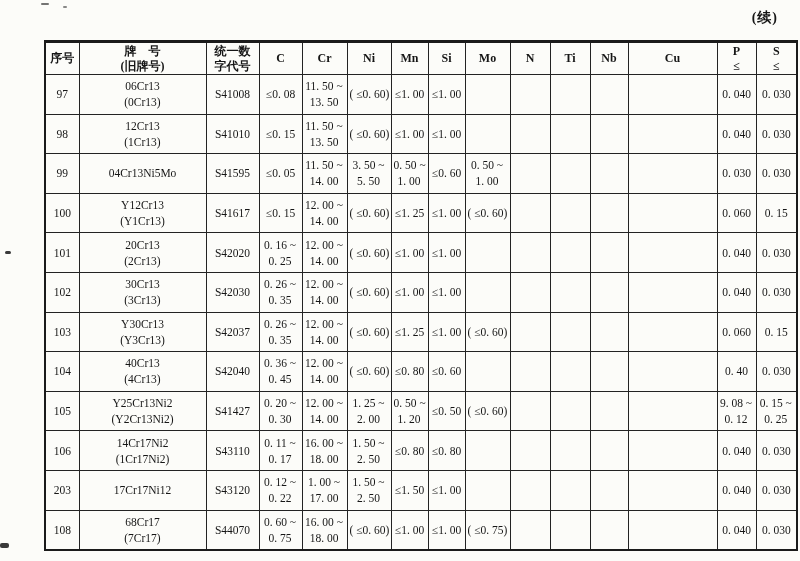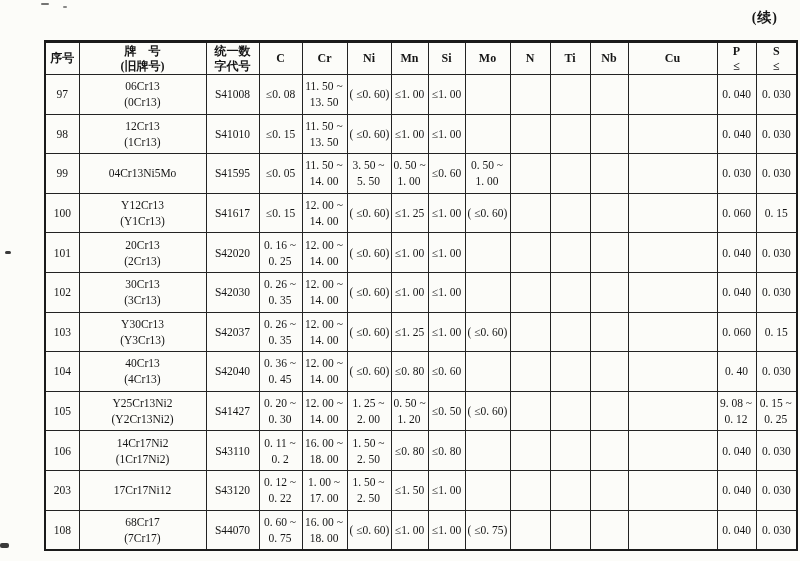--- a/index.html
+++ b/index.html
@@ -488,21 +488,21 @@
           </td>
           <td class="grade">
             <div class="ln">14Cr17Ni2</div>
             <div class="ln">(1Cr17Ni2)</div>
           </td>
           <td>
             <div class="ln">S43110</div>
           </td>
           <td class="range">
             <div class="ln">0. 11 ~</div>
-            <div class="ln">0. 2</div>
+            <div class="ln">0. 17</div>
           </td>
           <td class="range">
             <div class="ln">16. 00 ~</div>
             <div class="ln">18. 00</div>
           </td>
           <td class="range">
             <div class="ln">1. 50 ~</div>
             <div class="ln">2. 50</div>
           </td>
           <td>

